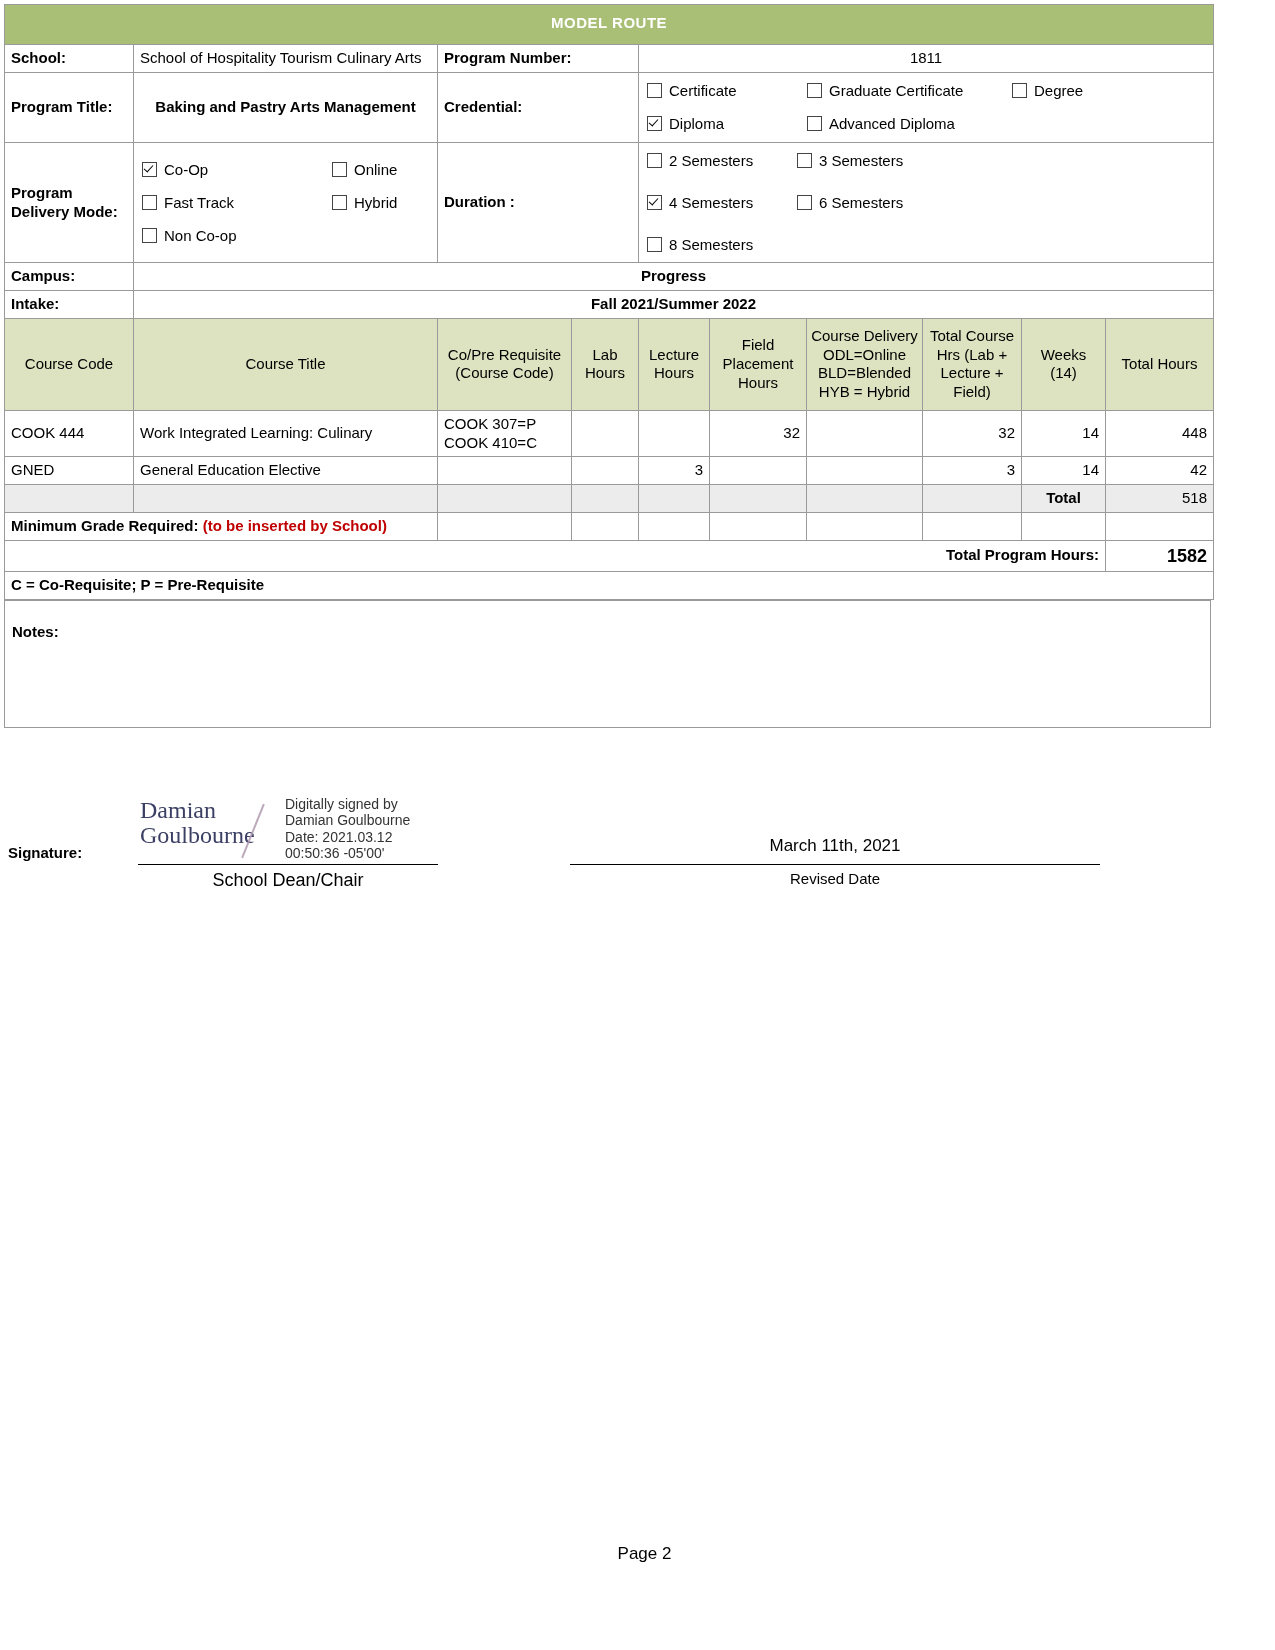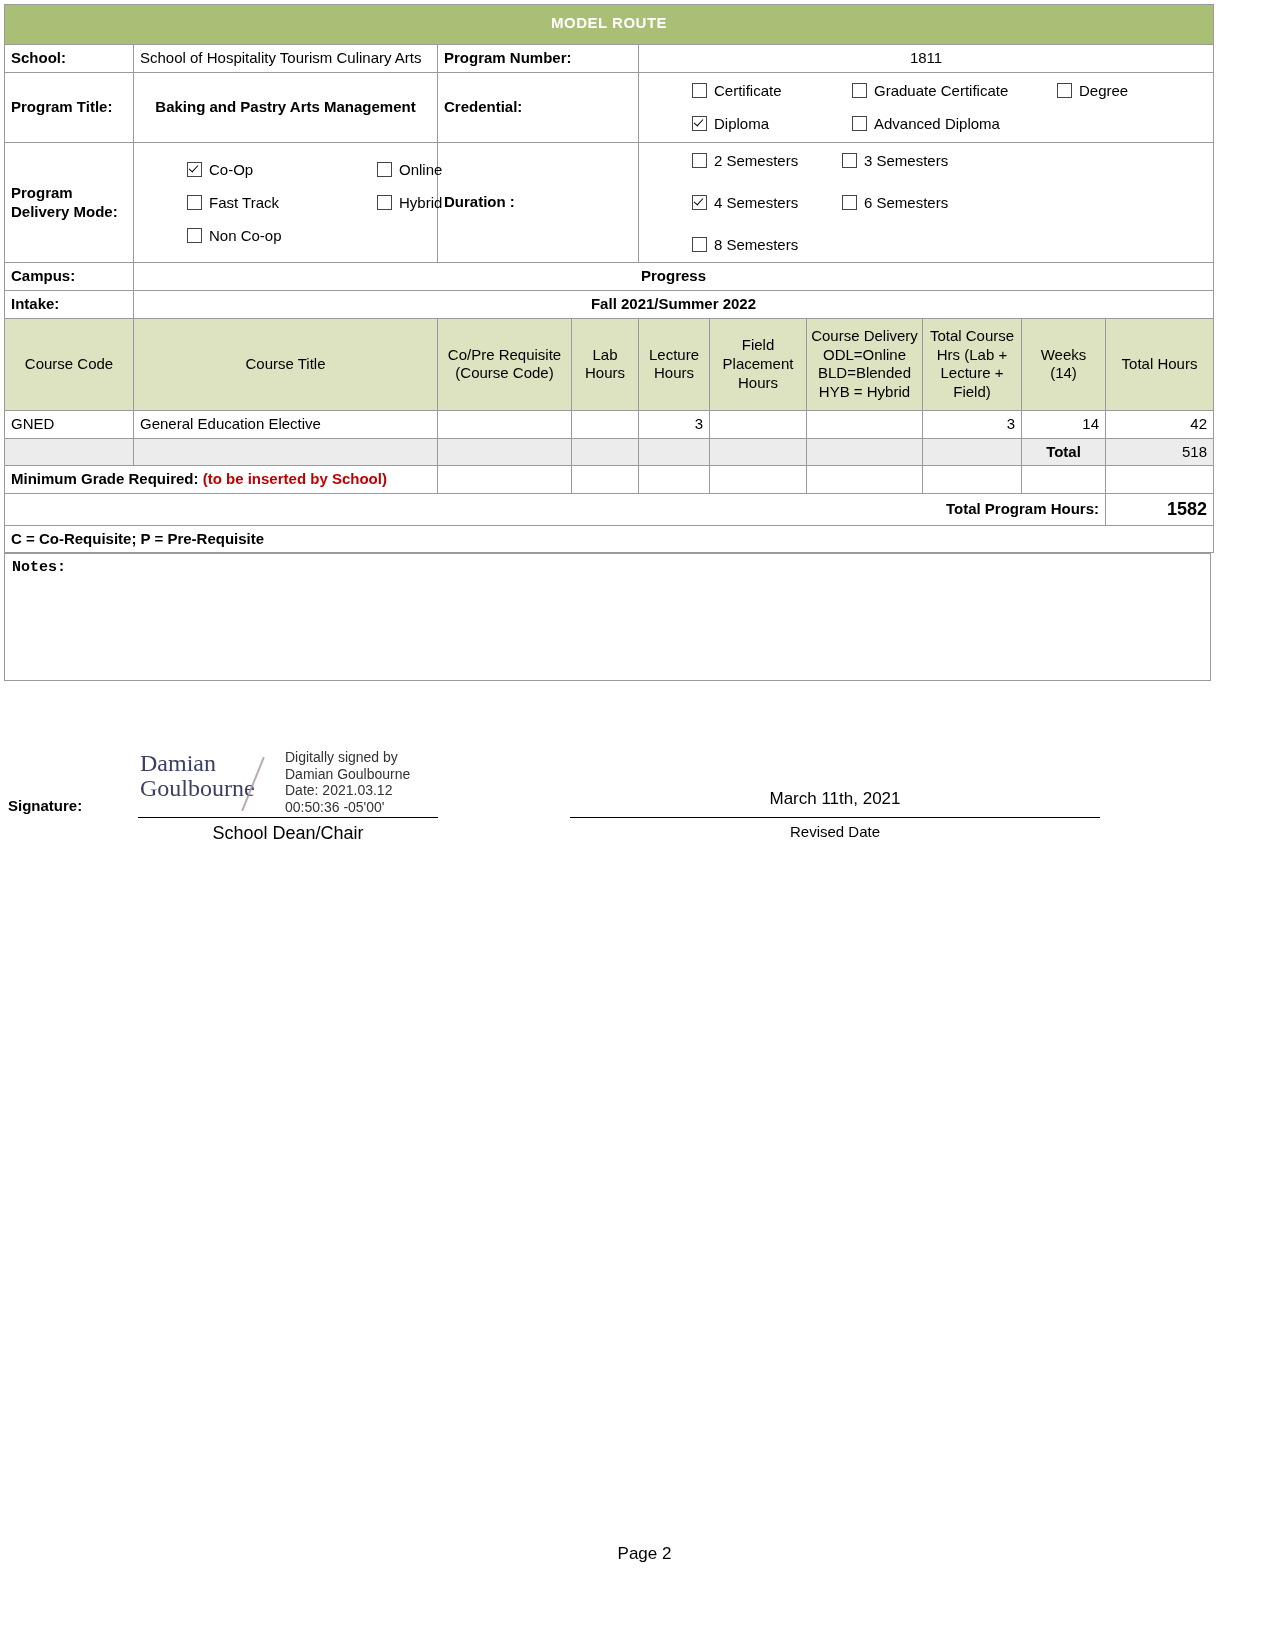--- a/index.html
+++ b/index.html
@@ -47,21 +47,20 @@
     font-weight: bold;
     font-size: 15px;
   }
   .ctr { text-align: center; }
   .bold { font-weight: bold; }
   .num { text-align: right; }
   .checkline {
     display: inline-block;
     white-space: nowrap;
     font-size: 15px;
-    margin-left: 45px;
   }
   .cbx {
     display: inline-block;
     width: 13px;
     height: 13px;
     border: 1px solid #444;
     margin-right: 7px;
     position: relative;
     top: 2px;
     background: #fff;
@@ -108,23 +107,22 @@
   .red {
     color: #c00000;
     font-weight: bold;
   }
   .note-box {
     border: 1px solid #9a9a9a;
     width: 1207px;
     margin-left: 4px;
     height: 128px;
     box-sizing: border-box;
-    padding: 5px 7px;
+    padding: 22px 7px;
     font-size: 16px;
-    font-family: Liberation Mono, monospace;
   }
   .note-title { font-weight: bold; font-size: 15px; }
   .diamond {
     color: #c00000;
     font-size: 14px;
     margin-right: 1px;
   }
   .sig-area {
     position: relative;
     margin-top: 54px;
@@ -334,20 +332,33 @@
       <td class="hdr-cell">Co/Pre Requisite (Course Code)</td>
       <td class="hdr-cell">Lab Hours</td>
       <td class="hdr-cell">Lecture Hours</td>
       <td class="hdr-cell">Field Placement Hours</td>
       <td class="hdr-cell">Course Delivery ODL=Online BLD=Blended HYB = Hybrid</td>
       <td class="hdr-cell">Total Course Hrs (Lab + Lecture + Field)</td>
       <td class="hdr-cell">Weeks (14)</td>
       <td class="hdr-cell">Total Hours</td>
     </tr>
 
+    <tr>
+      <td>COOK 444</td>
+      <td>Work Integrated Learning: Culinary</td>
+      <td class="two-line" style="white-space:pre-line">COOK 307=P
+COOK 410=C</td>
+      <td></td>
+      <td></td>
+      <td class="num">32</td>
+      <td></td>
+      <td class="num">32</td>
+      <td class="num">14</td>
+      <td class="num">448</td>
+    </tr>
 
     <tr>
       <td>GNED</td>
       <td>General Education Elective</td>
       <td></td>
       <td></td>
       <td class="num">3</td>
       <td class="num"></td>
       <td></td>
       <td class="num">3</td>

